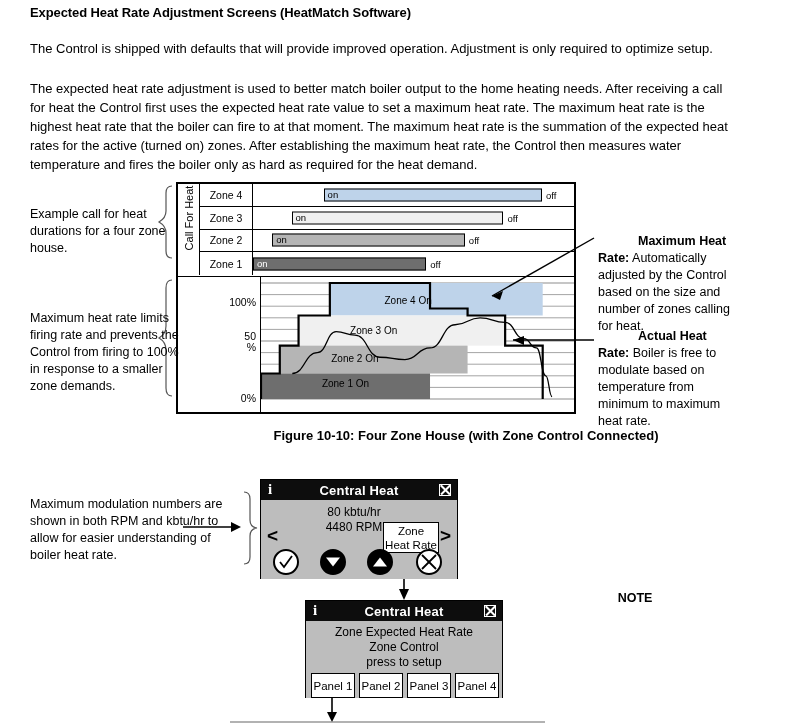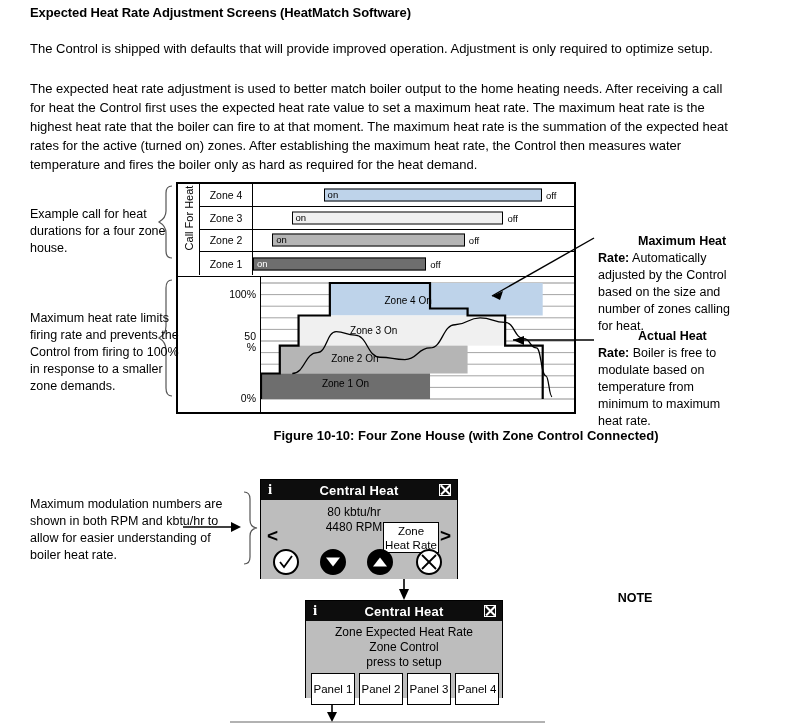--- a/index.html
+++ b/index.html
@@ -91,21 +91,21 @@
      font-size:11.5px;line-height:14px;text-align:center;padding-top:1px;}
   .circ-btn{position:absolute;top:49px;width:26px;height:26px;border-radius:50%;
      border:2px solid #000;box-sizing:border-box;background:#fff;}
   .tri{position:absolute;left:50%;top:50%;transform:translate(-50%,-50%);
      width:0;height:0;}
 
   #device-2{left:305px;top:600px;width:198px;height:98px;}
   #dev2-body{height:77px;}
   #dev2-text{position:absolute;left:0;top:4px;width:100%;text-align:center;
      font-size:12px;line-height:15px;}
-  .panel-btn{position:absolute;top:52px;width:44px;height:32px;background:#fff;
+  .panel-btn{position:absolute;top:52px;width:44px;height:25px;background:#fff;
      border:1.5px solid #000;box-sizing:border-box;font-size:11.5px;
      display:flex;align-items:center;justify-content:center;}
 
   #note-left-3{left:30px;top:496px;width:200px;font-size:12.5px;line-height:17px;}
   #note-box{left:545px;top:590px;width:180px;font-size:12.5px;line-height:17px;}
   #note-head{text-align:center;font-weight:bold;}
 
   svg.ov{position:absolute;left:0;top:0;pointer-events:none;}
 </style>
 </head>
@@ -147,21 +147,21 @@
       <div class="zone-name">Zone 1</div>
       <div class="zone-track">
         <div class="zone-bar" style="left: 0px; width: 173.34px; background: rgb(110, 110, 110); color: rgb(255, 255, 255);">on</div>
         <div class="zone-off" style="left: 177.34px;">off</div>
       </div>
     </div>
   </div>
 
 <div class="abs" id="fr-area">
   <div id="fr-axis">
-    <div class="axis-tick" style="top:12px;text-align:right;">100%</div>
+    <div class="axis-tick" style="top:20px;text-align:right;">100%</div>
     <div class="axis-tick" style="top:54px;">50<br>%</div>
     <div class="axis-tick" style="top:116px;">0%</div>
   </div>
   <div id="plot">
       <svg width="313" height="134">
         <line x1="0" x2="313" y1="122" y2="122" stroke="#8d8d8d" stroke-width="1.1"></line>
         <line x1="0" x2="313" y1="110.4" y2="110.4" stroke="#8d8d8d" stroke-width="0.8"></line>
         <line x1="0" x2="313" y1="98.80000000000001" y2="98.80000000000001" stroke="#8d8d8d" stroke-width="0.8"></line>
         <line x1="0" x2="313" y1="87.19999999999999" y2="87.19999999999999" stroke="#8d8d8d" stroke-width="0.8"></line>
         <line x1="0" x2="313" y1="75.6" y2="75.6" stroke="#8d8d8d" stroke-width="0.8"></line>

